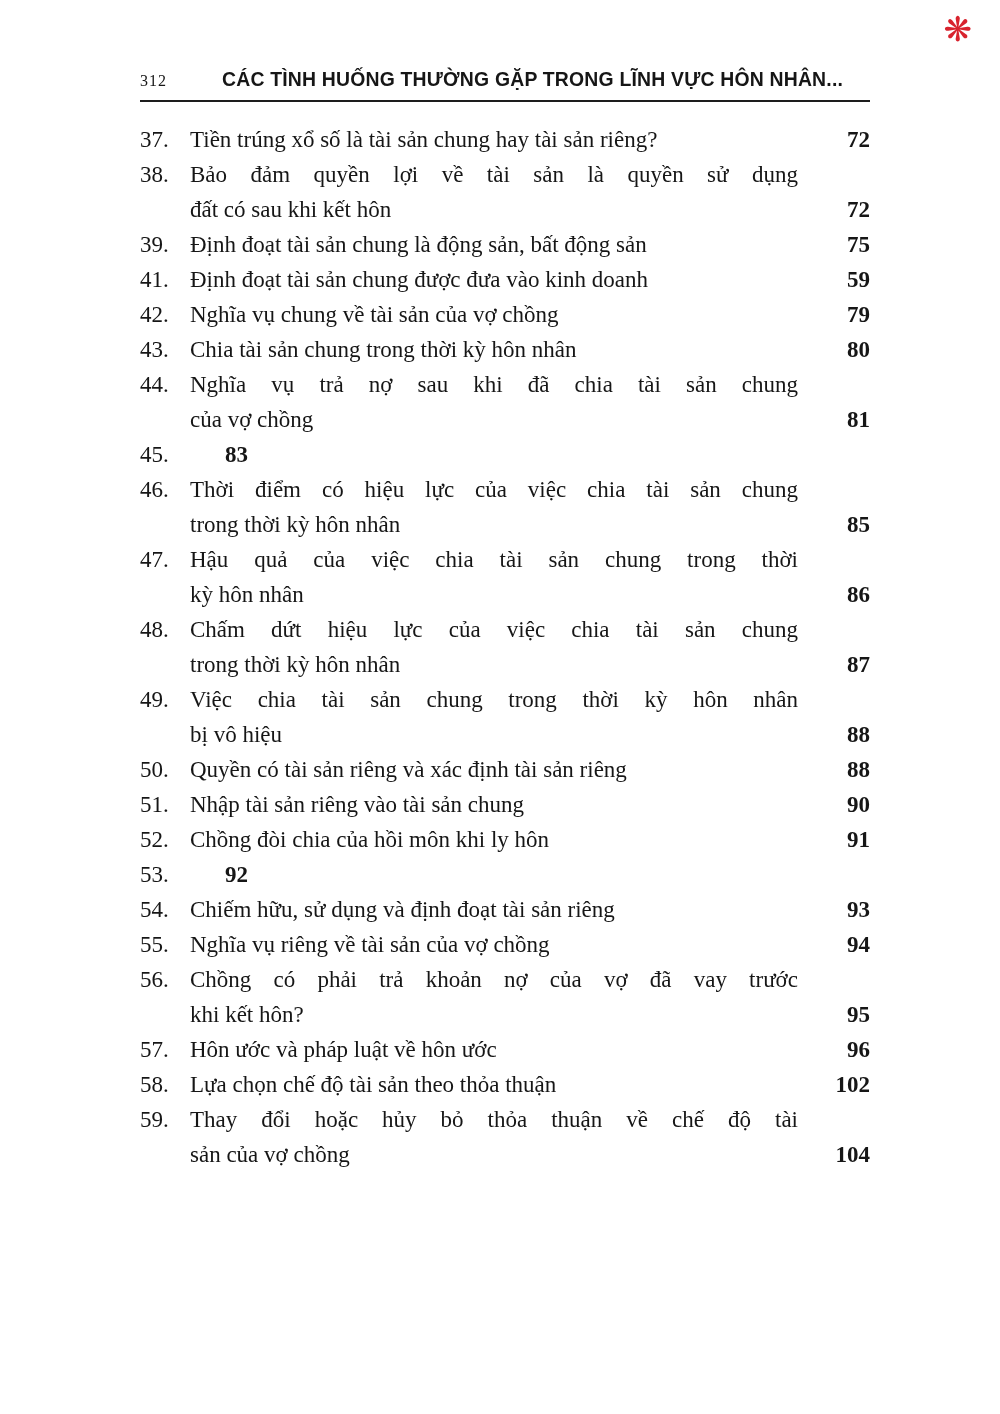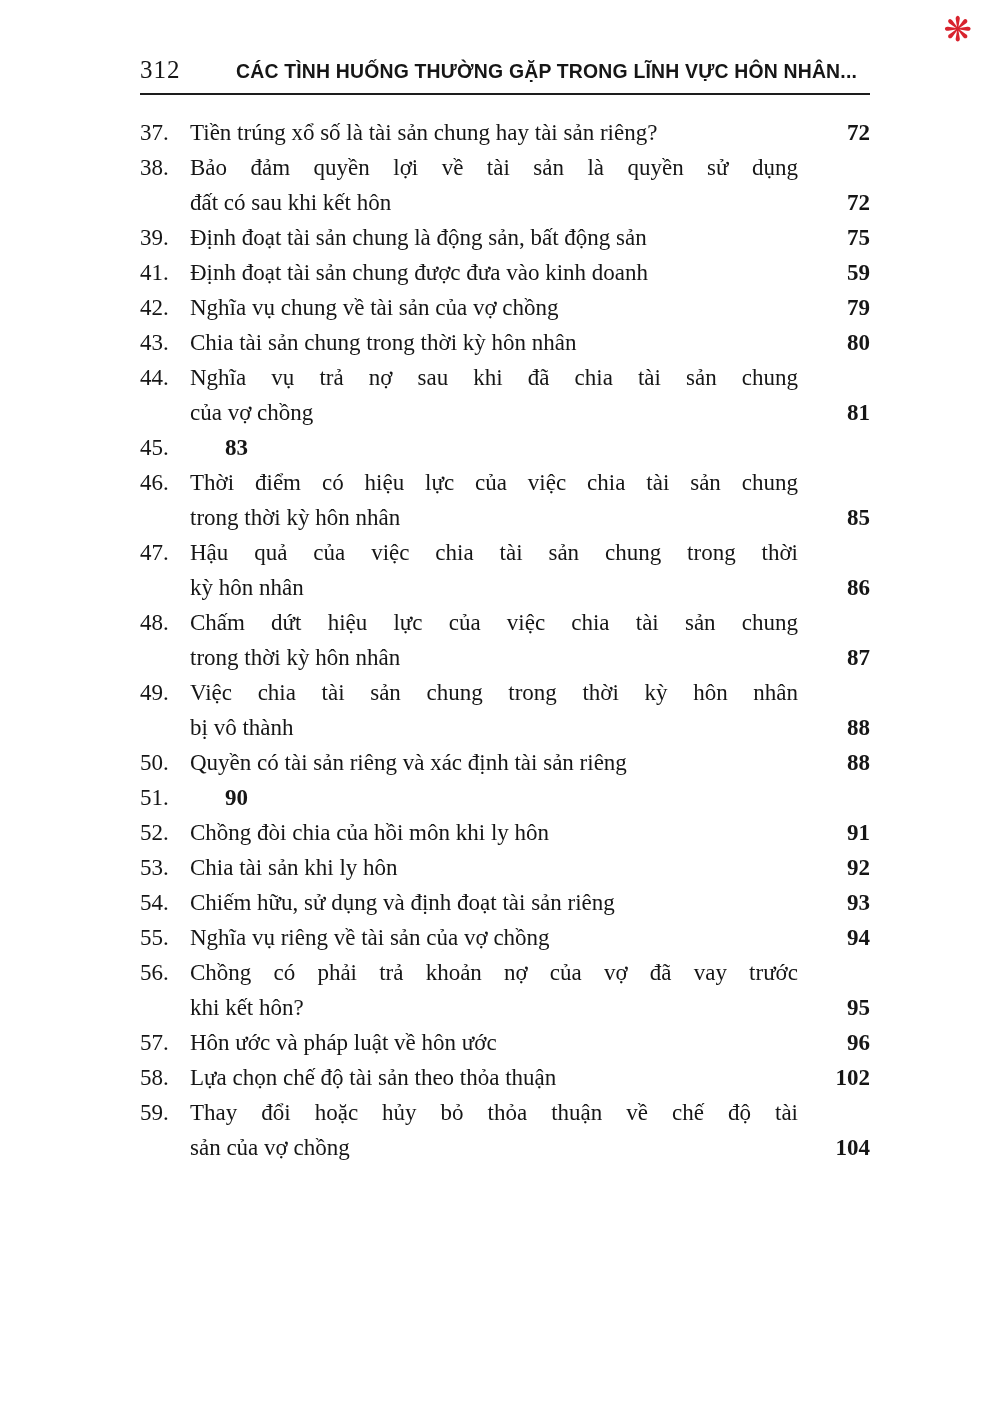--- a/index.html
+++ b/index.html
@@ -23,22 +23,23 @@
     font-family: "DejaVu Sans", sans-serif;
   }
 
   .page-header {
     display: flex;
     align-items: baseline;
     border-bottom: 2px solid #1d1d1d;
     padding-bottom: 9px;
   }
   .folio {
-    font-size: 25px;
+    font-size: 16px;
     letter-spacing: 1px;
+    margin-top: 16px;
   }
   .running-title {
     font-family: "Liberation Sans", sans-serif;
     font-weight: 700;
     font-size: 20px;
     letter-spacing: 0.2px;
     margin-left: 55px;
     white-space: nowrap;
     transform: scaleX(0.97);
     transform-origin: left center;
@@ -172,51 +173,51 @@
           <div class="toc-line justified">Chấm dứt hiệu lực của việc chia tài sản chung</div>
           <div class="toc-line">trong thời kỳ hôn nhân</div>
         </div>
     <span class="toc-page">87</span>
   </div>
 
   <div class="toc-entry">
     <span class="toc-num">49.</span>
     <div class="toc-title">
           <div class="toc-line justified">Việc chia tài sản chung trong thời kỳ hôn nhân</div>
-          <div class="toc-line">bị vô thành</div>
+          <div class="toc-line">bị vô hiệu</div>
         </div>
     <span class="toc-page">88</span>
   </div>
 
   <div class="toc-entry">
     <span class="toc-num">50.</span>
     <div class="toc-title">
           <div class="toc-line">Quyền có tài sản riêng và xác định tài sản riêng</div>
         </div>
     <span class="toc-page">88</span>
   </div>
 
   <div class="toc-entry">
     <span class="toc-num">51.</span>
+    <div class="toc-title">
+          <div class="toc-line">Nhập tài sản riêng vào tài sản chung</div>
+        </div>
     <span class="toc-page">90</span>
   </div>
 
   <div class="toc-entry">
     <span class="toc-num">52.</span>
     <div class="toc-title">
           <div class="toc-line">Chồng đòi chia của hồi môn khi ly hôn</div>
         </div>
     <span class="toc-page">91</span>
   </div>
 
   <div class="toc-entry">
     <span class="toc-num">53.</span>
-    <div class="toc-title">
-          <div class="toc-line">Chia tài sản khi ly hôn</div>
-        </div>
     <span class="toc-page">92</span>
   </div>
 
   <div class="toc-entry">
     <span class="toc-num">54.</span>
     <div class="toc-title">
           <div class="toc-line">Chiếm hữu, sử dụng và định đoạt tài sản riêng</div>
         </div>
     <span class="toc-page">93</span>
   </div>

